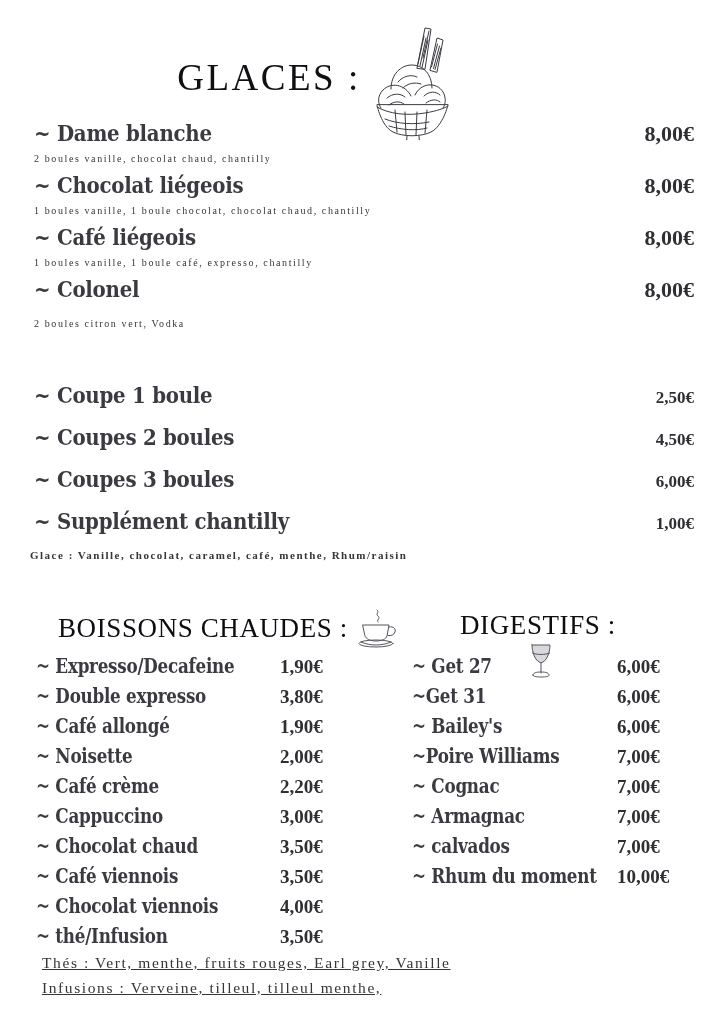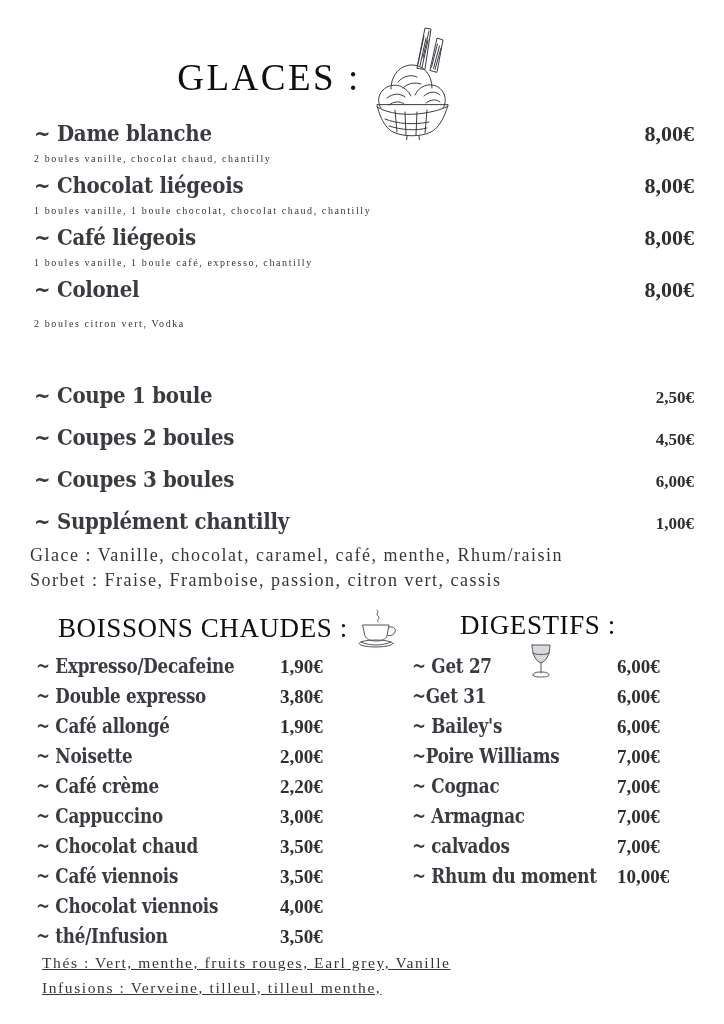--- a/index.html
+++ b/index.html
@@ -97,23 +97,24 @@
   .coupe-item .price { font-size: 17px; line-height: 39px; }
 
   
   .parfums {
     position: absolute;
     top: 543px;
     left: 30px;
     width: 690px;
   }
   .parfums .desc {
-    font-size: 18px;
+    font-size: 11px;
     line-height: 25px;
     letter-spacing: 1.5px;
+    font-weight: bold;
   }
 
   
   .sec-headings {
     position: absolute;
     top: 608px;
     left: 0;
     width: 724px;
     height: 40px;
   }
@@ -273,21 +274,20 @@
     <div class="coupe-item">
       <div class="row">
         <span class="name-gothic">~ Supplément chantilly</span>
         <span class="price">1,00€</span>
       </div>
     </div>
   </div>
 
   <div class="parfums">
     <div class="desc">Glace :  Vanille, chocolat, caramel, café, menthe, Rhum/raisin</div>
-    <div class="desc">Sorbet : Fraise, Framboise, passion, citron vert, cassis</div>
   </div>
 
   <div class="sec-headings">
 
     <div class="sec-heading" id="heading-boissons">
       <span>BOISSONS CHAUDES :</span>
       <span class="sec-icon">
         <svg width="46" height="40" viewBox="0 0 46 40">
           <g fill="none" stroke="#55555c" stroke-width="1" stroke-linecap="round" stroke-linejoin="round">
             <path d="M22 2 C25 4 20 6 23 8 C26 10 21 12 23 14"></path>

